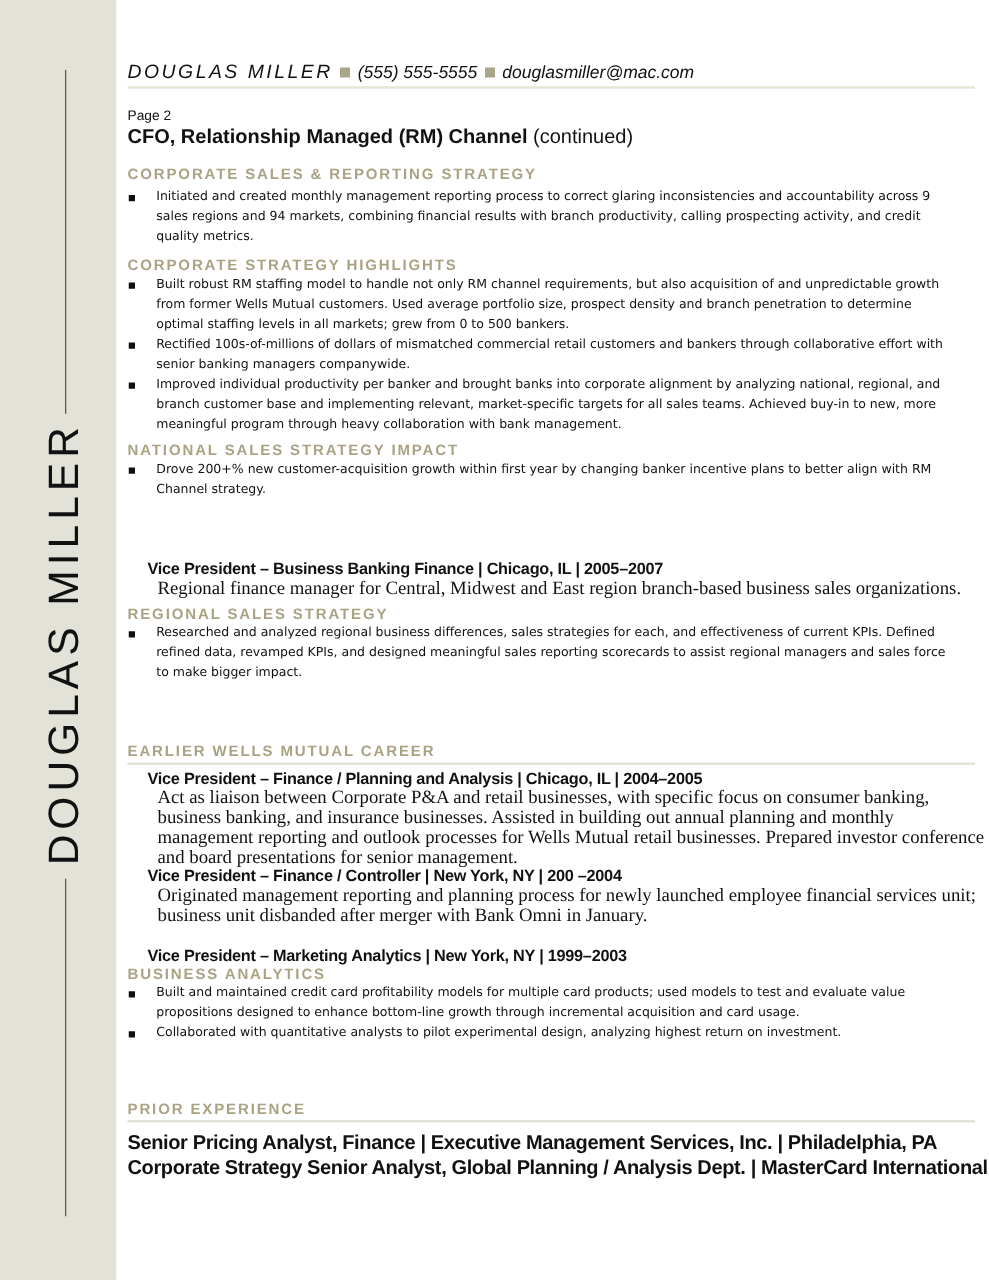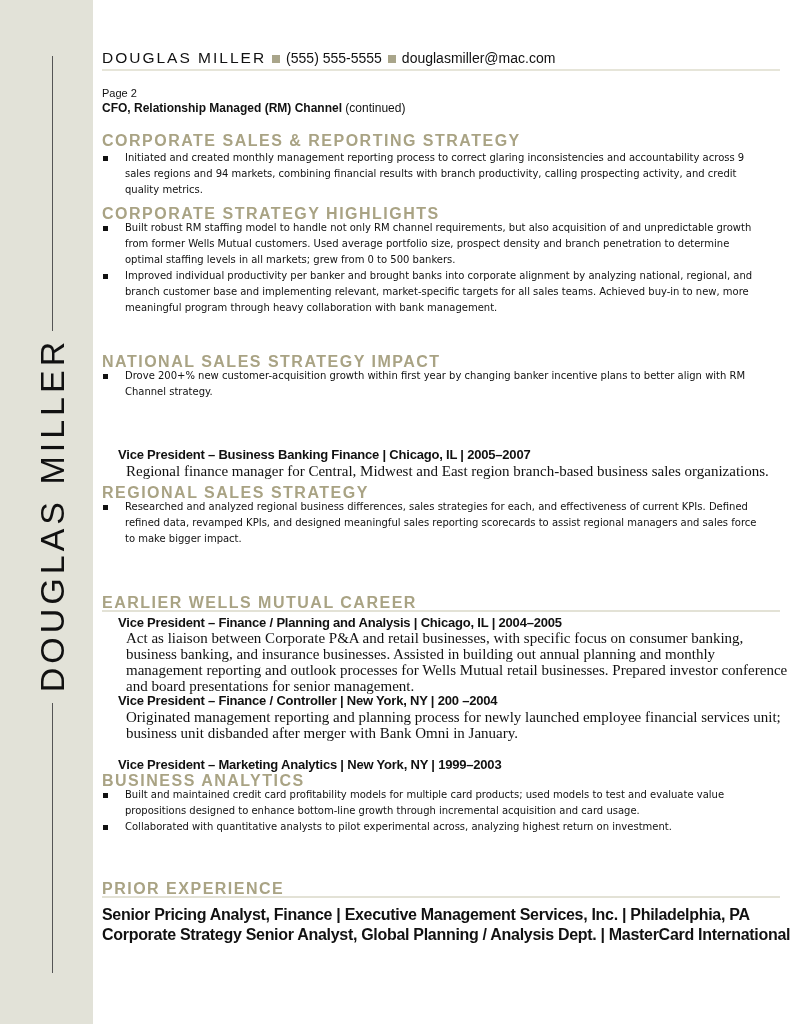--- a/index.html
+++ b/index.html
@@ -23,36 +23,36 @@
     transform: translate(-50%, -50%) rotate(-90deg);
     white-space: nowrap;
     font-family: "Liberation Sans", sans-serif;
     font-size: 34px; letter-spacing: 4px; color: #111;
   }
   .main {
     position: absolute; left: 102px; top: 0; width: 678px;
   }
   .header {
     position: absolute; top: 49px; left: 0; width: 678px;
-    font-size: 14px; white-space: nowrap;
+    font-size: 14px; white-space: nowrap; font-style: italic;
   }
   .header .name { font-size: 15.5px; letter-spacing: 2px; }
   .header .sq {
     display: inline-block; width: 8px; height: 8px; background: #a9a58a;
     margin: 0 6px 1px 6px; vertical-align: middle;
   }
   .header-rule {
     position: absolute; top: 69px; left: 0; width: 678px; height: 2px; background: #e6e5d9;
   }
   .page-num { position: absolute; top: 87px; left: 0; font-size: 11px; }
-  .job-cont { position: absolute; top: 101px; left: 0; font-size: 12px; }
+  .job-cont { position: absolute; top: 101px; left: 0; font-size: 16px; }
   .job-cont b { font-weight: bold; }
 
   .sec {
-    position: absolute; left: 0; font-weight: bold; font-size: 16px;
+    position: absolute; left: 0; font-weight: bold; font-size: 12px;
     letter-spacing: 1.5px; color: #a9a384;
   }
   .sec-rule { position: absolute; left: 0; width: 678px; height: 2px; background: #e3e2d6; }
 
   ul.bullets {
     position: absolute; left: 0; margin: 0; padding: 0; list-style: none;
     width: 660px;
     font-family: "DejaVu Sans", sans-serif; font-size: 10px; line-height: 16px; color: #111;
   }
   ul.bullets li { position: relative; padding-left: 23px; }
@@ -90,20 +90,21 @@
   <div class="job-cont"><b>CFO, Relationship Managed (RM) Channel</b> <span>(continued)</span></div>
 
   <div class="sec" style="top:132px">CORPORATE SALES &amp; REPORTING STRATEGY</div>
   <ul class="bullets" style="top:150px">
     <li>Initiated and created monthly management reporting process to correct glaring inconsistencies and accountability across 9 sales regions and 94 markets, combining financial results with branch productivity, calling prospecting activity, and credit quality metrics.</li>
   </ul>
 
   <div class="sec" style="top:205px">CORPORATE STRATEGY HIGHLIGHTS</div>
   <ul class="bullets" style="top:220px">
     <li>Built robust RM staffing model to handle not only RM channel requirements, but also acquisition of and unpredictable growth from former Wells Mutual customers. Used average  portfolio size, prospect density and branch penetration to determine optimal staffing levels in all markets; grew from 0 to 500 bankers.</li>
+    <li>Rectified 100s-of-millions of dollars of mismatched commercial retail customers and bankers through collaborative effort with senior banking managers companywide.</li>
     <li>Improved individual productivity per banker and brought banks into corporate alignment by analyzing national, regional, and branch customer base and implementing relevant, market-specific targets for all sales teams. Achieved buy-in to new, more meaningful program through heavy collaboration with bank management.</li>
   </ul>
 
   <div class="sec" style="top:353px">NATIONAL SALES STRATEGY IMPACT</div>
   <ul class="bullets" style="top:368px">
     <li>Drove 200+% new customer-acquisition growth within first year by changing banker incentive plans to better align with RM Channel strategy.</li>
   </ul>
 
   <div class="jobtitle" style="top:447px">Vice President – Business Banking Finance | Chicago, IL | 2005–2007</div>
   <div class="para" style="top:463px">Regional finance manager for Central, Midwest and East region branch-based business sales organizations.</div>
@@ -118,20 +119,20 @@
   <div class="jobtitle" style="top:615px">Vice President – Finance / Planning and Analysis | Chicago, IL | 2004–2005</div>
   <div class="para" style="top:630px">Act as liaison between Corporate P&amp;A and retail businesses, with specific focus on consumer banking, business  banking, and insurance businesses.  Assisted in building out annual planning and monthly management reporting and outlook processes for Wells Mutual retail businesses. Prepared investor conference and board presentations for senior management.</div>
 
   <div class="jobtitle" style="top:693px">Vice President – Finance / Controller | New York, NY | 200 –2004</div>
   <div class="para" style="top:709px">Originated management reporting and planning process for newly launched employee financial services unit; business unit disbanded after merger with Bank Omni in January.</div>
 
   <div class="jobtitle" style="top:757px">Vice President – Marketing Analytics | New York, NY | 1999–2003</div>
   <div class="sec" style="top:772px">BUSINESS ANALYTICS</div>
   <ul class="bullets" style="top:787px">
     <li>Built and maintained credit card profitability models for multiple card products; used models to test and evaluate value propositions designed to enhance bottom-line growth through incremental acquisition and card usage.</li>
-    <li>Collaborated with quantitative analysts to pilot experimental across, analyzing highest return on investment.</li>
+    <li>Collaborated with quantitative analysts to pilot experimental design, analyzing highest return on investment.</li>
   </ul>
 
   <div class="sec" style="top:880px">PRIOR EXPERIENCE</div>
   <div class="sec-rule" style="top:896px"></div>
   <div class="prior" style="top:906px">Senior Pricing Analyst, Finance | Executive Management Services, Inc. | Philadelphia, PA</div>
   <div class="prior" style="top:926px">Corporate Strategy Senior Analyst, Global Planning / Analysis Dept. | MasterCard International, Inc. | Purchase, NY</div>
 </div>
 
 </body></html>

